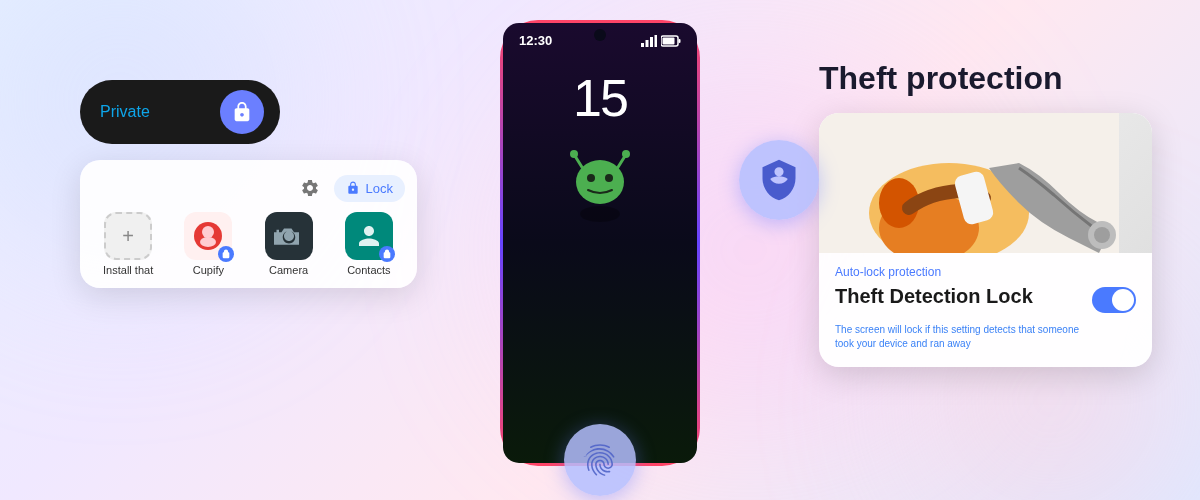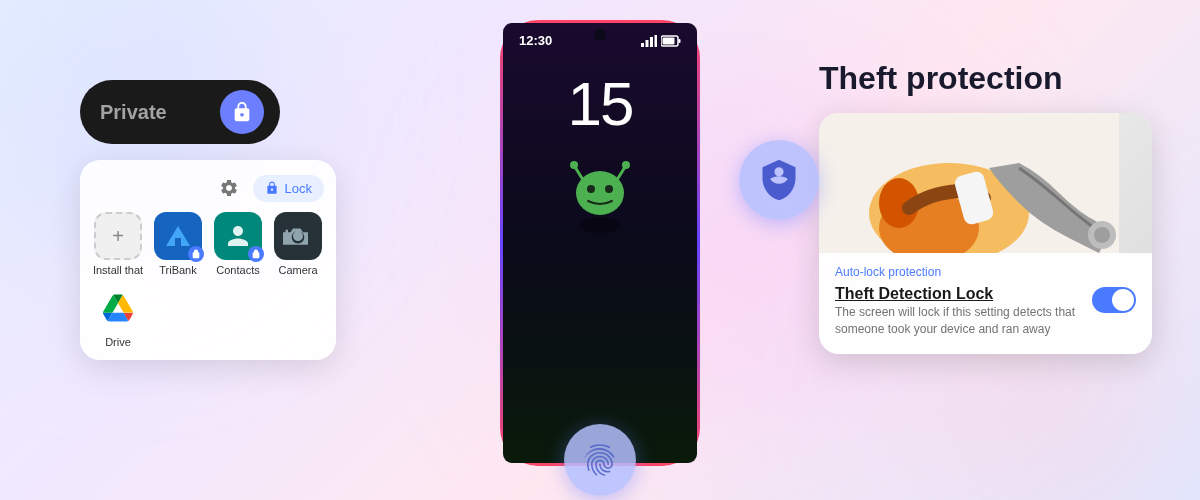--- a/index.html
+++ b/index.html
@@ -49,41 +49,41 @@
       display: flex;
       align-items: center;
       background: #1a1a1a;
       border-radius: 50px;
       padding: 10px 16px 10px 20px;
       width: 200px;
       margin-bottom: 16px;
       gap: 12px;
     }
     .private-label {
-      color: #a3a3a3;
-      font-size: 20px;
-      font-weight: 700;
+      color: #0ea5e9;
+      font-size: 16px;
+      font-weight: 400;
       flex: 1;
     }
     .lock-circle {
       width: 44px;
       height: 44px;
       border-radius: 50%;
       background: #6b7fff;
       display: flex;
       align-items: center;
       justify-content: center;
     }
 
     
     .app-drawer {
       background: rgba(255, 255, 255, 0.92);
       border-radius: 20px;
       padding: 12px;
-      width: 256px;
+      width: 337px;
       box-shadow: 0 8px 32px rgba(0,0,0,0.12);
       position: relative;
     }
 
     .drawer-header {
       display: flex;
       justify-content: flex-end;
       align-items: center;
       margin-bottom: 8px;
       gap: 8px;
@@ -176,21 +176,21 @@
     .phone-wrapper {
       position: relative;
       padding: 3px;
       border-radius: 38px;
       background: linear-gradient(180deg, #ff4466, #6644ff, #ff4466);
     }
 
     .phone-inner {
       width: 194px;
       height: 440px;
-      border-radius: 9px;
+      border-radius: 16px;
       background: linear-gradient(180deg, #1a0a2e 0%, #0a0a1a 50%, #0a1a0a 100%);
       position: relative;
       overflow: hidden;
       display: flex;
       flex-direction: column;
       align-items: center;
     }
 
     
     .status-bar {
@@ -216,21 +216,21 @@
       top: 6px;
       left: 50%;
       transform: translateX(-50%);
       width: 12px; height: 12px;
       border-radius: 50%;
       background: #0a0a1a;
     }
 
     .time-display {
       color: white;
-      font-size: 62px;
+      font-size: 52px;
       font-weight: 200;
       margin-top: 20px;
       letter-spacing: -2px;
     }
 
     
     .fingerprint-bubble {
       position: absolute;
       left: 50%;
       transform: translateX(-30px);
@@ -291,30 +291,29 @@
     }
 
     .auto-lock-label {
       color: #4a7aff;
       font-size: 12px;
       margin-bottom: 6px;
       font-weight: 500;
     }
 
     .theft-title {
-      font-size: 16px;
+      font-size: 20px;
       font-weight: 700;
       color: #1a1a1a;
-      margin-bottom: 1px;
-      text-decoration: underline;
+      margin-bottom: 15px;
     }
 
     .theft-desc {
-      font-size: 12px;
-      color: #737373;
+      font-size: 10px;
+      color: #3b82f6;
       line-height: 1.4;
     }
 
     .theft-row {
       display: flex;
       align-items: flex-start;
       justify-content: space-between;
       gap: 8px;
       margin-top: 4px;
     }
@@ -374,73 +373,61 @@
       </div>
     </div>
 
     <div class="app-grid">
 
       <div class="app-item">
         <div class="app-icon install">+</div>
         <span class="app-name">Install that</span>
       </div>
 
-
-
       <div class="app-item">
-        <div class="app-icon tribank" style="position:relative;background:#1565c0;">
+        <div class="app-icon cupify" style="position:relative;">
           <svg width="32" height="32" viewBox="0 0 32 32">
-            <polygon points="16,6 28,26 4,26" fill="#42a5f5"></polygon>
-            <rect x="13" y="18" width="6" height="8" fill="#1565c0"></rect>
+            <circle cx="16" cy="16" r="14" fill="#e53935"></circle>
+            <circle cx="16" cy="12" r="6" fill="#ffcdd2"></circle>
+            <ellipse cx="16" cy="22" rx="8" ry="5" fill="#ffcdd2"></ellipse>
           </svg>
           <div class="badge" style="position:absolute;bottom:-2px;right:-2px;width:16px;height:16px;border-radius:50%;background:#4a7aff;display:flex;align-items:center;justify-content:center;">
             <svg width="10" height="10" viewBox="0 0 24 24" fill="white">
                 <path d="M18 8h-1V6c0-2.76-2.24-5-5-5S7 3.24 7 6v2H6c-1.1 0-2 .9-2 2v10c0 1.1.9 2 2 2h12c1.1 0 2-.9 2-2V10c0-1.1-.9-2-2-2z"></path>
               </svg>
           </div>
         </div>
-        <span class="app-name">TriBank</span>
+        <span class="app-name">Cupify</span>
+      </div>
+
+
+
+      <div class="app-item">
+        <div class="app-icon camera" style="background:#263238;">
+          <svg width="30" height="30" viewBox="0 0 24 24" fill="#90a4ae">
+            <path d="M12 8c-2.21 0-4 1.79-4 4s1.79 4 4 4 4-1.79 4-4-1.79-4-4-4zm-8 1V7H2v2H0v10h20V9h-4l-2-3H8L6 9H4zm8 9c-2.76 0-5-2.24-5-5s2.24-5 5-5 5 2.24 5 5-2.24 5-5 5z"></path>
+          </svg>
+        </div>
+        <span class="app-name">Camera</span>
       </div>
 
       <div class="app-item">
         <div class="app-icon contacts" style="position:relative;background:#00897b;">
           <svg width="30" height="30" viewBox="0 0 24 24" fill="#e0f2f1">
             <path d="M12 12c2.21 0 4-1.79 4-4s-1.79-4-4-4-4 1.79-4 4 1.79 4 4 4zm0 2c-2.67 0-8 1.34-8 4v2h16v-2c0-2.66-5.33-4-8-4z"></path>
           </svg>
           <div class="badge" style="position:absolute;bottom:-2px;right:-2px;width:16px;height:16px;border-radius:50%;background:#4a7aff;display:flex;align-items:center;justify-content:center;">
             <svg width="10" height="10" viewBox="0 0 24 24" fill="white">
                 <path d="M18 8h-1V6c0-2.76-2.24-5-5-5S7 3.24 7 6v2H6c-1.1 0-2 .9-2 2v10c0 1.1.9 2 2 2h12c1.1 0 2-.9 2-2V10c0-1.1-.9-2-2-2z"></path>
               </svg>
           </div>
         </div>
         <span class="app-name">Contacts</span>
       </div>
 
-      <div class="app-item">
-        <div class="app-icon camera" style="background:#263238;">
-          <svg width="30" height="30" viewBox="0 0 24 24" fill="#90a4ae">
-            <path d="M12 8c-2.21 0-4 1.79-4 4s1.79 4 4 4 4-1.79 4-4-1.79-4-4-4zm-8 1V7H2v2H0v10h20V9h-4l-2-3H8L6 9H4zm8 9c-2.76 0-5-2.24-5-5s2.24-5 5-5 5 2.24 5 5-2.24 5-5 5z"></path>
-          </svg>
-        </div>
-        <span class="app-name">Camera</span>
-      </div>
-
-      <div class="app-item">
-        <div class="app-icon drive" style="background:#fff;">
-          <svg width="30" height="30" viewBox="0 0 87.3 78">
-            <path d="m6.6 66.85 3.85 6.65c.8 1.4 1.95 2.5 3.3 3.3l13.75-23.8h-27.5c0 1.55.4 3.1 1.2 4.5z" fill="#0066da"></path>
-            <path d="m43.65 25-13.75-23.8c-1.35.8-2.5 1.9-3.3 3.3l-25.4 44a9.06 9.06 0 0 0 -1.2 4.5h27.5z" fill="#00ac47"></path>
-            <path d="m73.55 76.8c1.35-.8 2.5-1.9 3.3-3.3l1.6-2.75 7.65-13.25c.8-1.4 1.2-2.95 1.2-4.5h-27.502l5.852 11.5z" fill="#ea4335"></path>
-            <path d="m43.65 25 13.75-23.8c-1.35-.8-2.9-1.2-4.5-1.2h-18.5c-1.6 0-3.15.45-4.5 1.2z" fill="#00832d"></path>
-            <path d="m59.8 53h-32.3l-13.75 23.8c1.35.8 2.9 1.2 4.5 1.2h50.8c1.6 0 3.15-.45 4.5-1.2z" fill="#2684fc"></path>
-            <path d="m73.4 26.5-12.7-22c-.8-1.4-1.95-2.5-3.3-3.3l-13.75 23.8 16.15 27h27.45c0-1.55-.4-3.1-1.2-4.5z" fill="#ffba00"></path>
-          </svg>
-        </div>
-        <span class="app-name">Drive</span>
-      </div>
 
 
     </div>
   </div>
 </div>
 
 <div class="phone-container">
   <div class="phone-wrapper">
     <div class="phone-inner">
 

